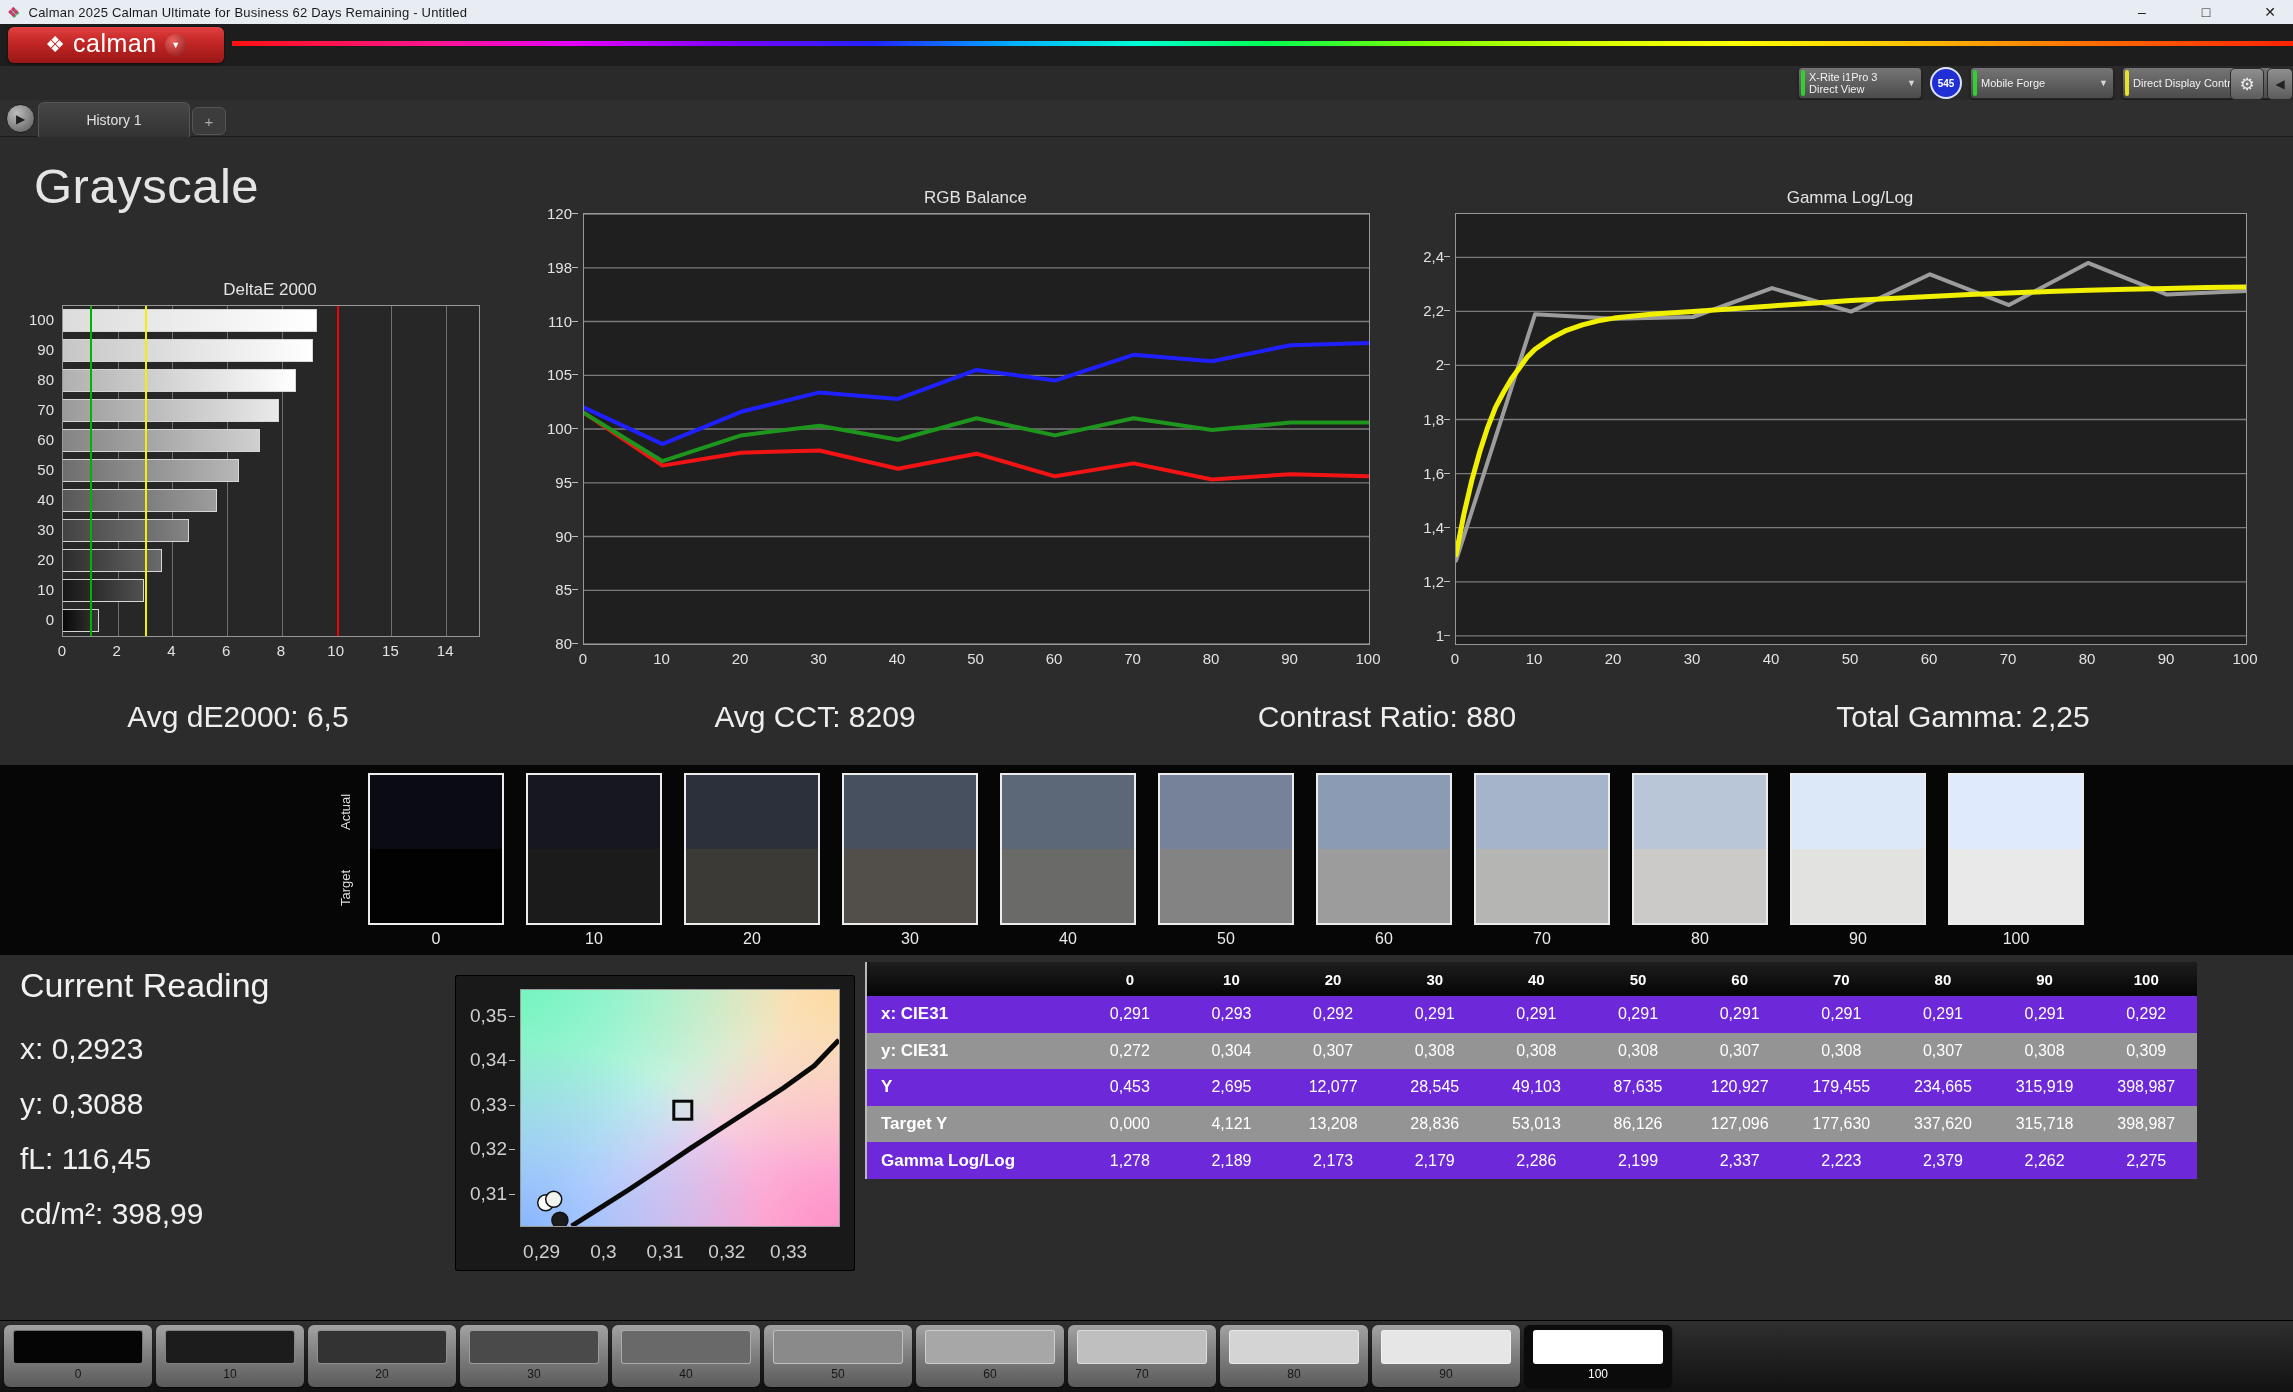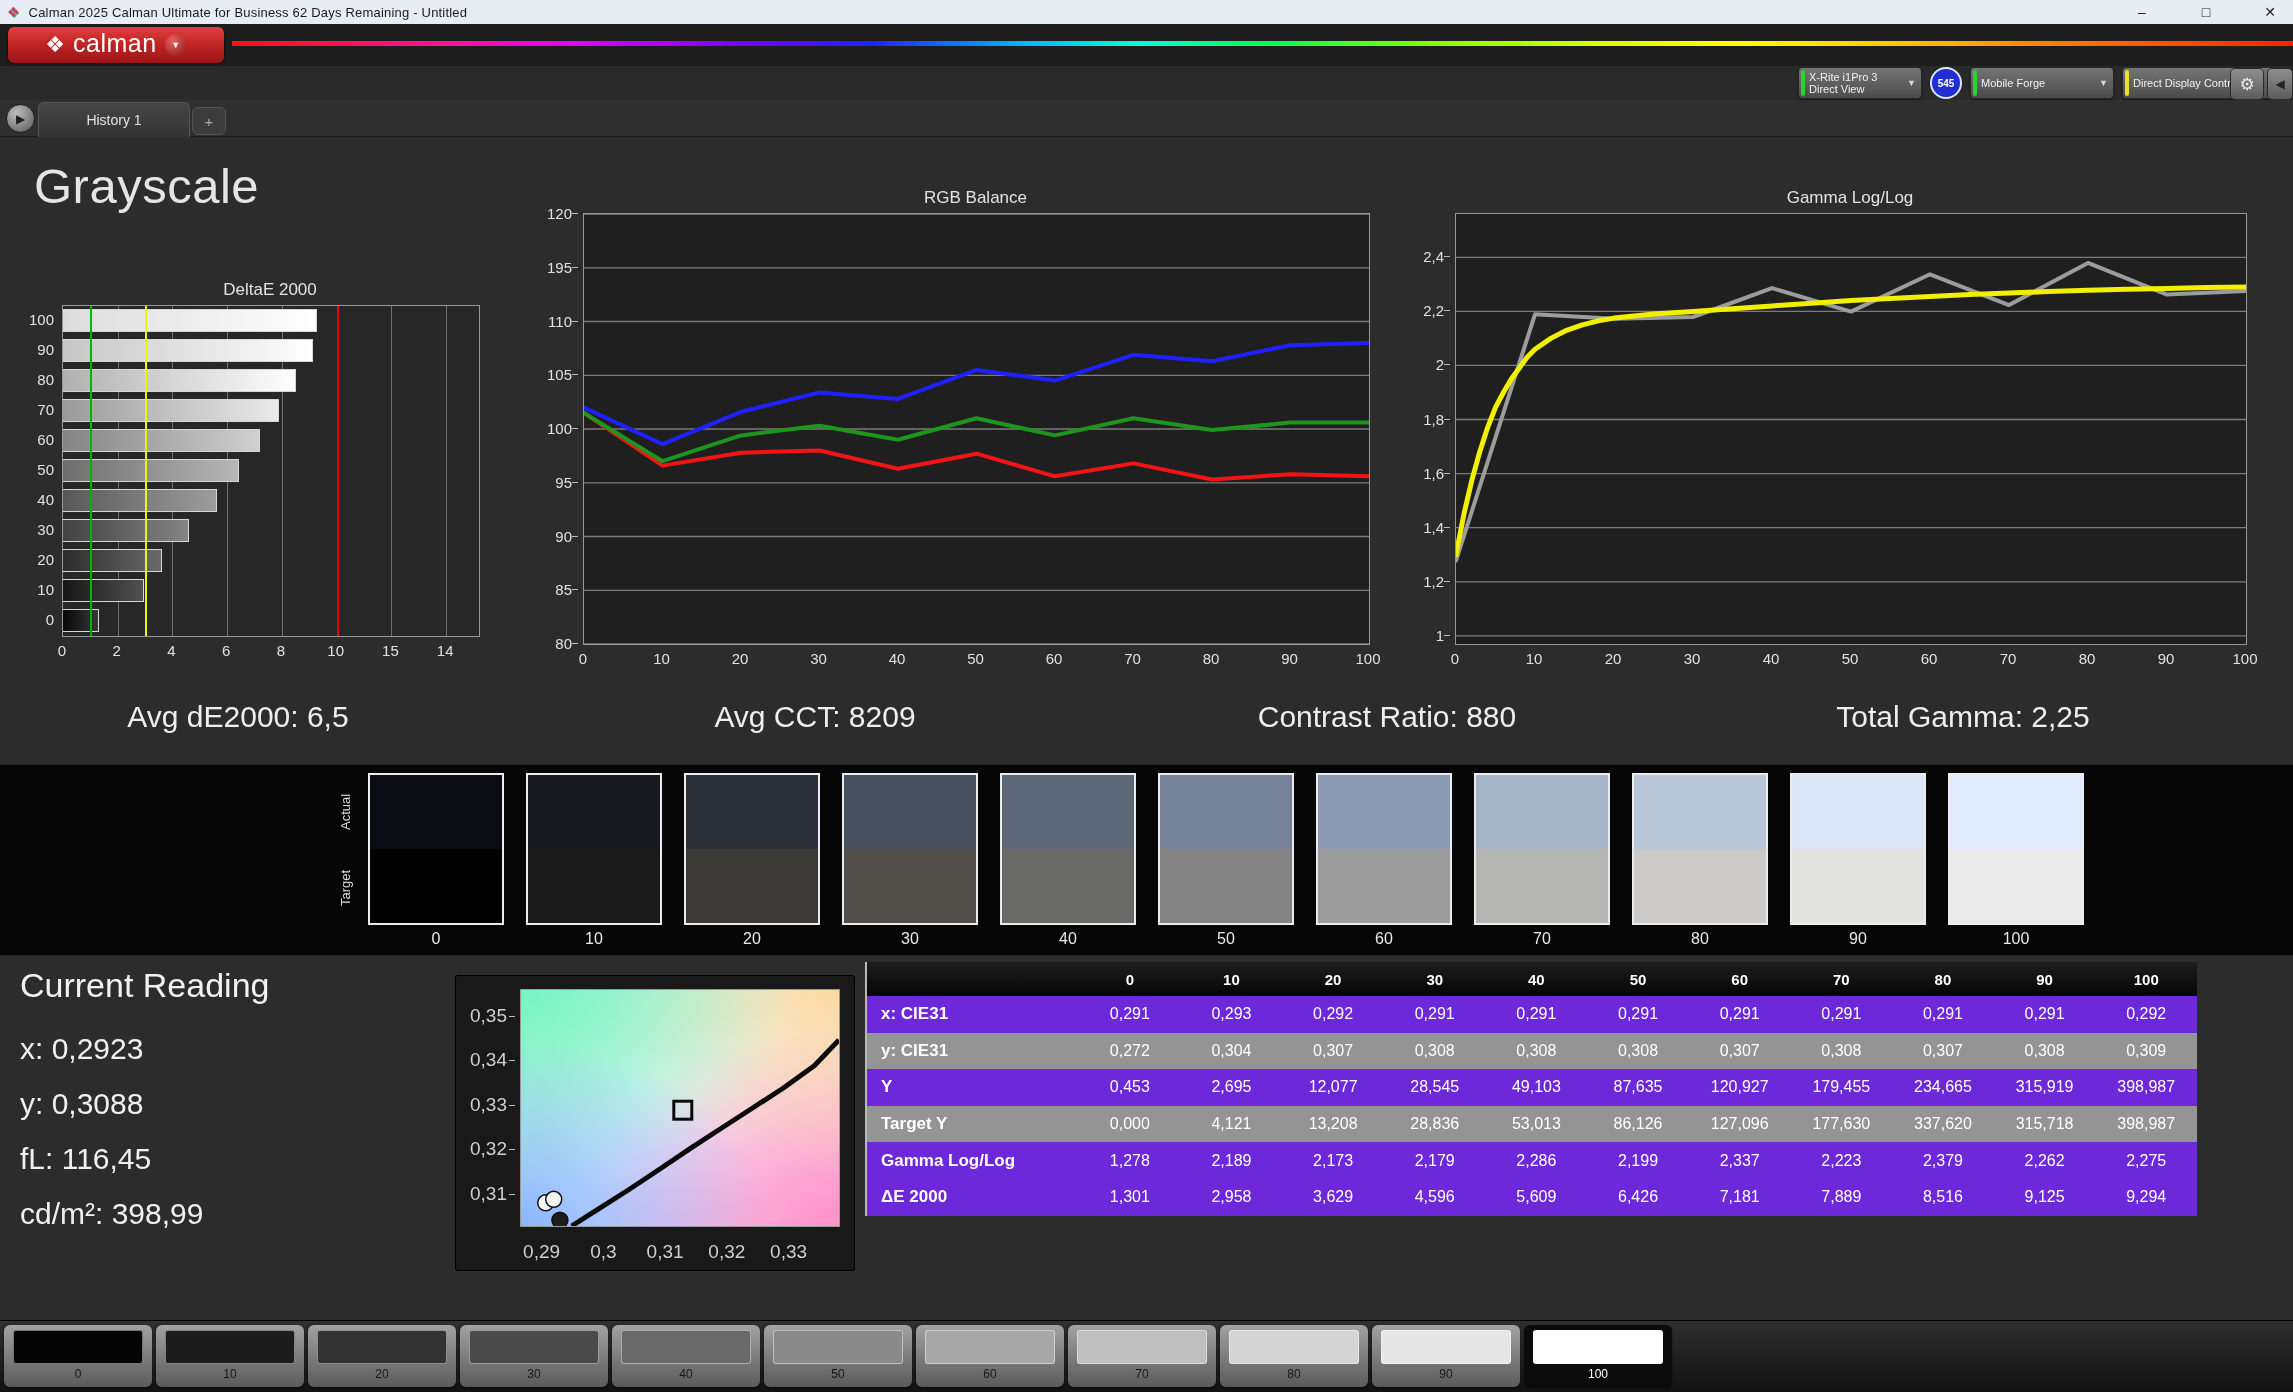--- a/index.html
+++ b/index.html
@@ -233,21 +233,21 @@
       <div class="ytick-lab" style="top: 322.5px;">90</div>
       <div class="tick-h" style="right: 0px; top: 322.5px;"></div>
       <div class="ytick-lab" style="top: 268.75px;">95</div>
       <div class="tick-h" style="right: 0px; top: 268.75px;"></div>
       <div class="ytick-lab" style="top: 215px;">100</div>
       <div class="tick-h" style="right: 0px; top: 215px;"></div>
       <div class="ytick-lab" style="top: 161.25px;">105</div>
       <div class="tick-h" style="right: 0px; top: 161.25px;"></div>
       <div class="ytick-lab" style="top: 107.5px;">110</div>
       <div class="tick-h" style="right: 0px; top: 107.5px;"></div>
-      <div class="ytick-lab" style="top: 53.75px;">195</div>
+      <div class="ytick-lab" style="top: 53.75px;">198</div>
       <div class="tick-h" style="right: 0px; top: 53.75px;"></div>
       <div class="ytick-lab" style="top: 0px;">120</div>
       <div class="tick-h" style="right: 0px; top: 0px;"></div>
     </div>
   <div class="xlab-row" id="rgb-xlabels" style="left:583px;top:650px;width:785px;">
       <div class="xtick-lab" style="left: 0%;">0</div>
       <div class="xtick-lab" style="left: 10%;">10</div>
       <div class="xtick-lab" style="left: 20%;">20</div>
       <div class="xtick-lab" style="left: 30%;">30</div>
       <div class="xtick-lab" style="left: 40%;">40</div>
@@ -484,34 +484,20 @@
         <div class="tcell">2,173</div>
         <div class="tcell">2,179</div>
         <div class="tcell">2,286</div>
         <div class="tcell">2,199</div>
         <div class="tcell">2,337</div>
         <div class="tcell">2,223</div>
         <div class="tcell">2,379</div>
         <div class="tcell">2,262</div>
         <div class="tcell">2,275</div>
       </div>
-      <div class="trow row-dark">
-        <div class="tlabel">ΔE 2000</div>
-        <div class="tcell">1,301</div>
-        <div class="tcell">2,958</div>
-        <div class="tcell">3,629</div>
-        <div class="tcell">4,596</div>
-        <div class="tcell">5,609</div>
-        <div class="tcell">6,426</div>
-        <div class="tcell">7,181</div>
-        <div class="tcell">7,889</div>
-        <div class="tcell">8,516</div>
-        <div class="tcell">9,125</div>
-        <div class="tcell">9,294</div>
-      </div>
     </div>
 
   <div id="bottombar">
     <div id="patch-row">
         <div class="patch" style="left: 4px;">
           <div class="pswatch" style="background: rgb(5, 5, 5);"></div>
           <div class="pnum">0</div>
         </div>
         <div class="patch" style="left: 156px;">
           <div class="pswatch" style="background: rgb(28, 28, 28);"></div>

